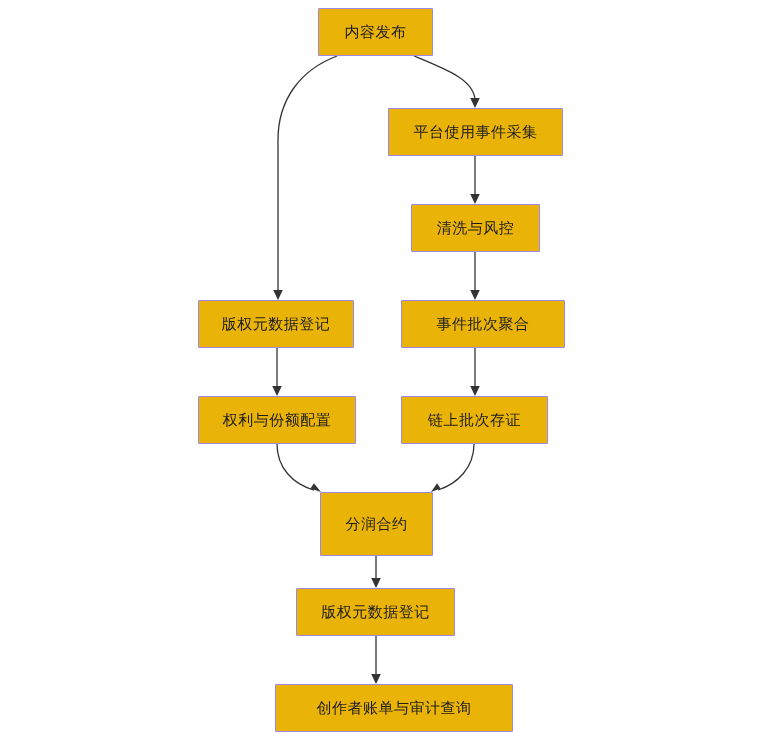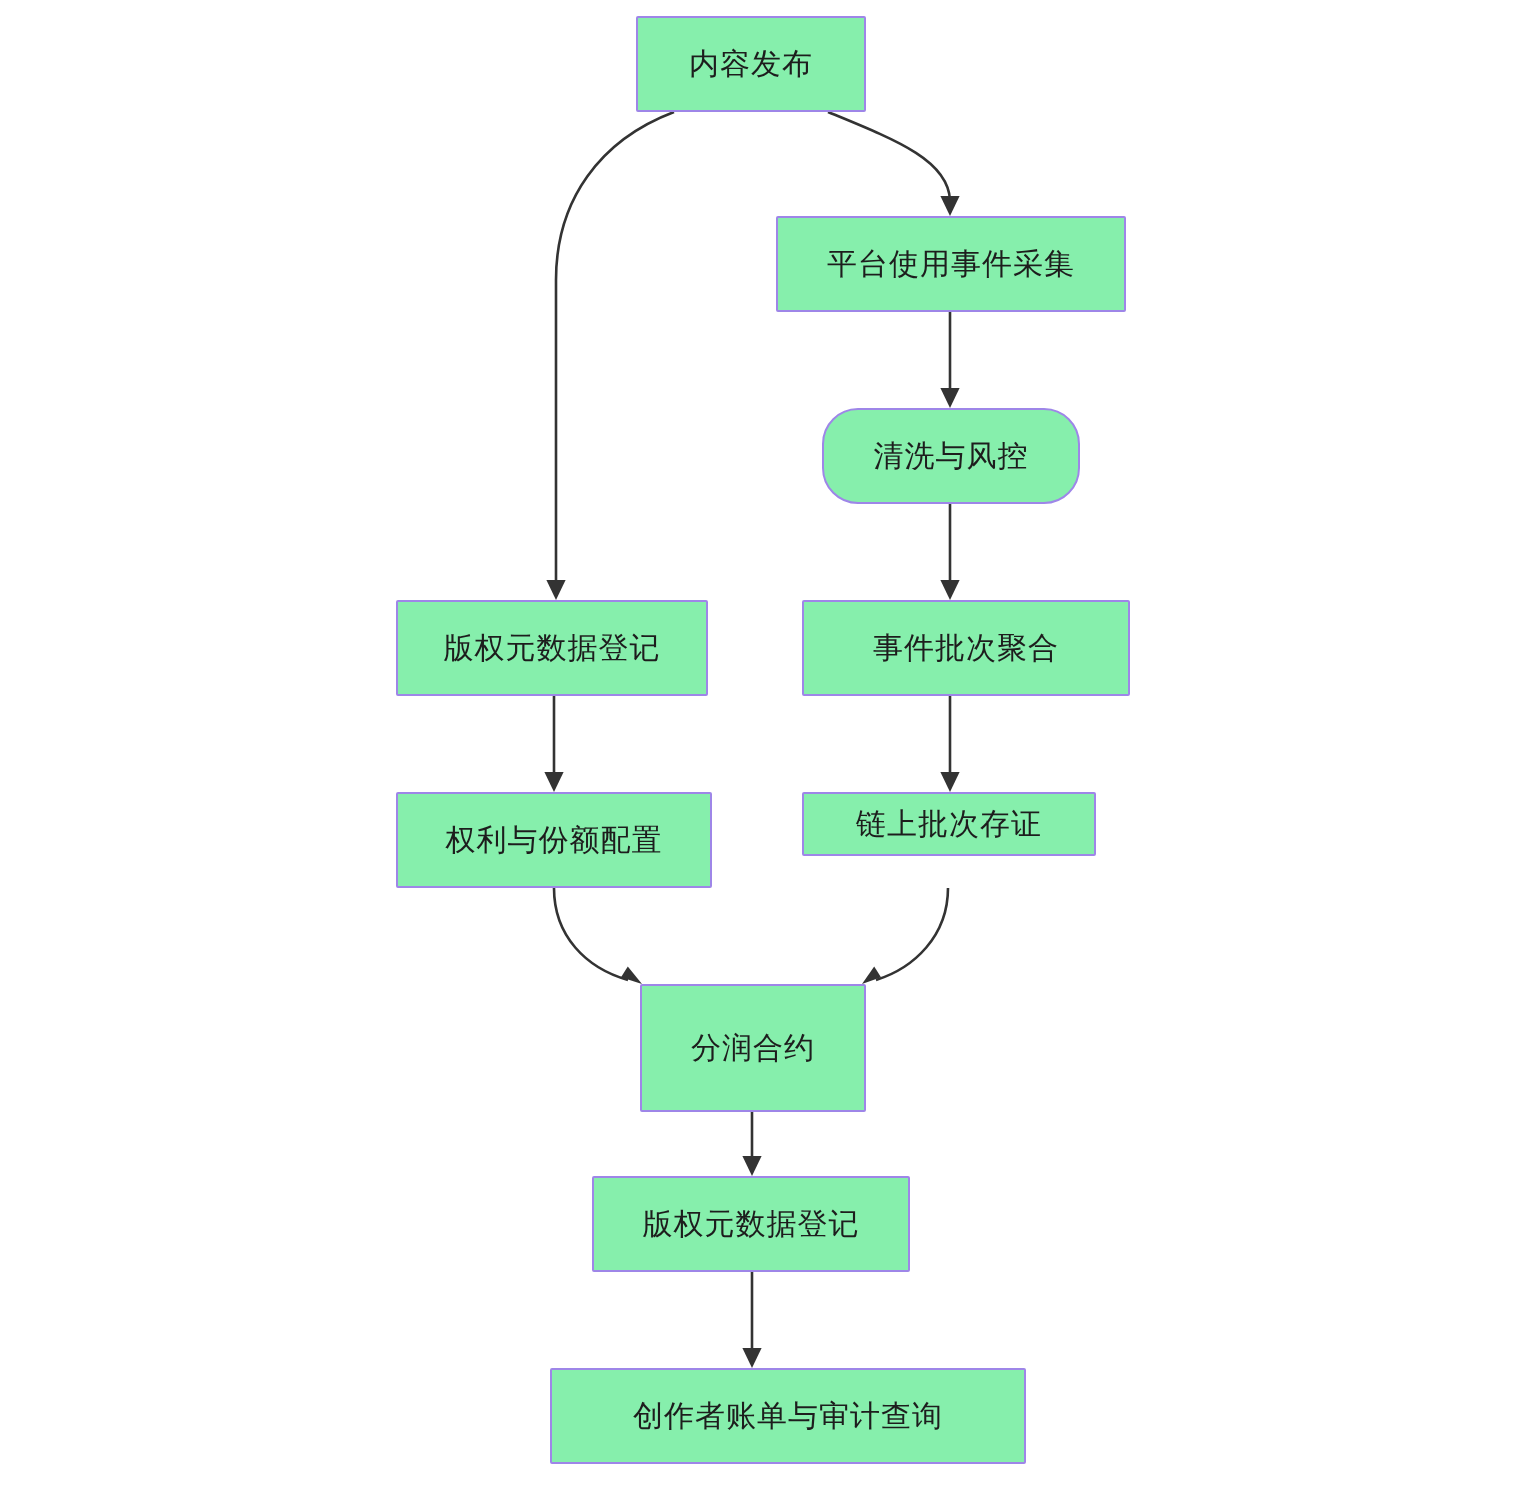--- a/index.html
+++ b/index.html
@@ -21,21 +21,21 @@
   #edge-layer {
     position: absolute;
     left: 0;
     top: 0;
     width: 760px;
     height: 746px;
   }
   .node {
     position: absolute;
     box-sizing: border-box;
-    background: #86efac;
+    background: #eab308;
     border: 1px solid #9E86E8;
     border-radius: 1px;
     display: flex;
     align-items: center;
     justify-content: center;
     color: #1d1d1d;
     font-size: 15px;
     line-height: 1;
     letter-spacing: 0.5px;
     white-space: nowrap;
@@ -114,37 +114,37 @@
   </svg>
 
   <div class="node" style="left:318px; top:8px; width:115px; height:48px;">
     <span class="node-label">内容发布</span>
   </div>
 
   <div class="node" style="left:388px; top:108px; width:175px; height:48px;">
     <span class="node-label">平台使用事件采集</span>
   </div>
 
-  <div class="node" style="left:411px; top:204px; width:129px; height:48px;border-radius:18px;">
+  <div class="node" style="left:411px; top:204px; width:129px; height:48px;">
     <span class="node-label">清洗与风控</span>
   </div>
 
   <div class="node" style="left:198px; top:300px; width:156px; height:48px;">
     <span class="node-label">版权元数据登记</span>
   </div>
 
   <div class="node" style="left:401px; top:300px; width:164px; height:48px;">
     <span class="node-label">事件批次聚合</span>
   </div>
 
   <div class="node" style="left:198px; top:396px; width:158px; height:48px;">
     <span class="node-label">权利与份额配置</span>
   </div>
 
-  <div class="node" style="left:401px; top:396px; width:147px; height:32px;">
+  <div class="node" style="left:401px; top:396px; width:147px; height:48px;">
     <span class="node-label">链上批次存证</span>
   </div>
 
   <div class="node" style="left:320px; top:492px; width:113px; height:64px;">
     <span class="node-label">分润合约</span>
   </div>
 
   <div class="node" style="left:296px; top:588px; width:159px; height:48px;">
     <span class="node-label">版权元数据登记</span>
   </div>

